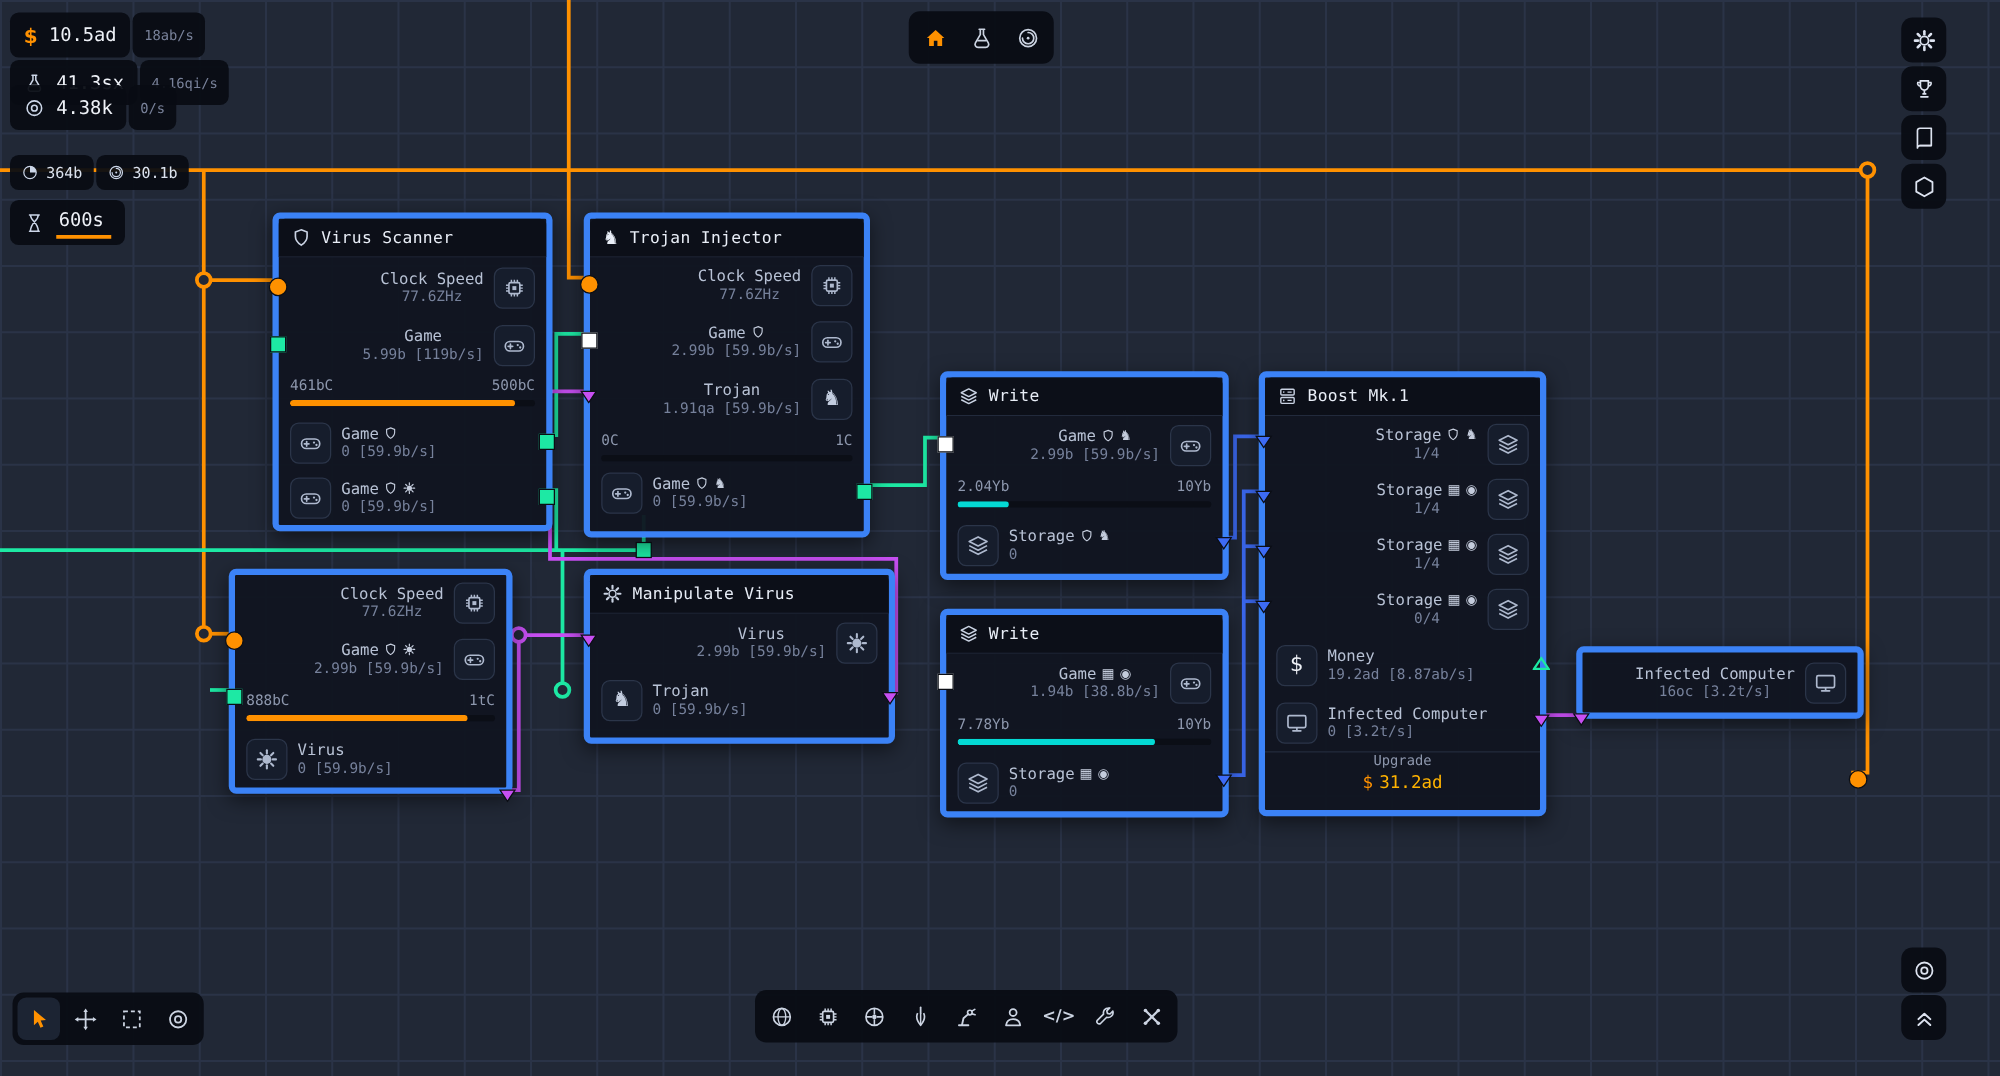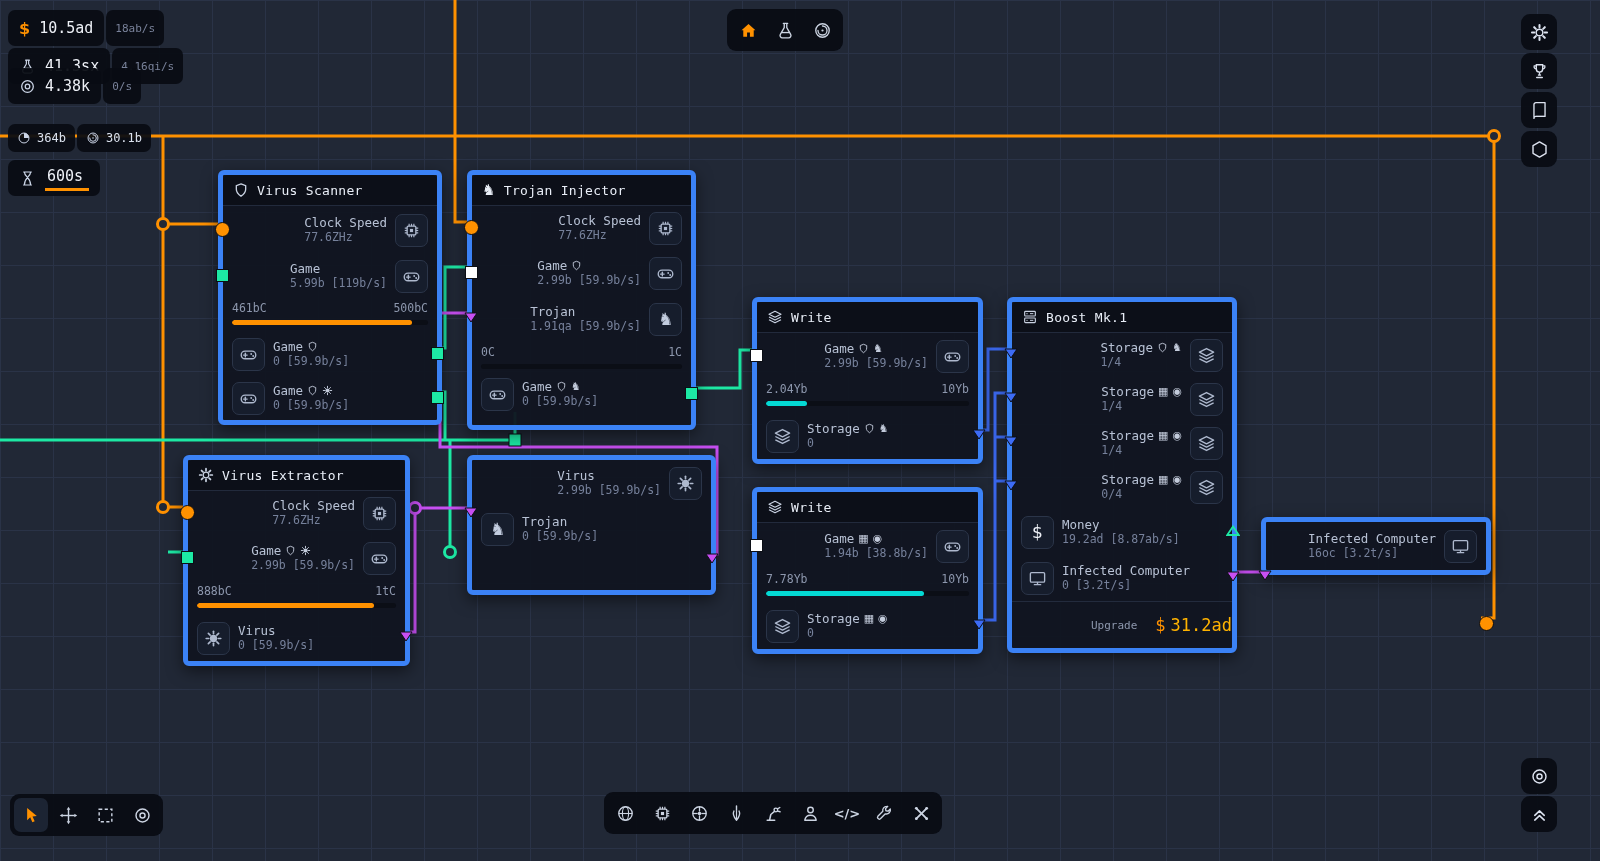--- a/index.html
+++ b/index.html
@@ -17,37 +17,37 @@
   #wires{position:absolute;left:0;top:0;z-index:1}
   
   .card{position:absolute;background:rgba(17,21,32,.96);border:5px solid #3b82f6;border-radius:6px;z-index:3;box-shadow:0 5px 16px rgba(0,0,0,.5)}
   .chead{height:30px;display:flex;align-items:center;gap:8px;padding:0 10px;background:rgba(12,15,24,.92);border-bottom:1px solid #222a3c;border-radius:5px 5px 0 0;font-size:13px;color:#e9eef7;letter-spacing:.3px}
   .chead .ic{width:16px;height:16px;color:#c9d2e2}
   .chead .ch{font-family:"DejaVu Sans",sans-serif;font-size:15px;line-height:1;color:#e9eef7}
   .row{position:relative;display:flex;align-items:center;gap:8px;padding:0 9px;box-sizing:border-box}
   .row.in{justify-content:flex-end}
   .row.out{justify-content:flex-start}
   .tcol{display:flex;flex-direction:column;gap:3px}
-  .row.in .tcol{align-items:flex-start;text-align:right}
+  .row.in .tcol{align-items:center;text-align:right}
   .row.out .tcol{align-items:flex-start;text-align:left}
   .lab{font-size:12.5px;color:#b8c2d5;line-height:1}
   .val{font-size:11.5px;color:#76819b;line-height:1}
   .lline{display:flex;align-items:center;gap:4px}
   .ib{width:31px;height:31px;flex:0 0 31px;border-radius:7px;background:#161d2c;border:1px solid #2b3549;display:flex;align-items:center;justify-content:center;color:#aeb9ce}
   .ib .ic{width:19px;height:19px}
   .ib .ch{font-family:"DejaVu Sans",sans-serif;font-size:17px;line-height:1;color:#c3cddf}
   .mi{width:11px;height:11px;color:#c4ccdc;flex:0 0 11px}
   .mi-ch{font-family:"DejaVu Sans",sans-serif;font-size:11px;line-height:1;color:#c4ccdc}
   .prog{padding:3px 9px 0 9px;box-sizing:border-box}
   .plbl{display:flex;justify-content:space-between;font-size:11.5px;color:#8d97ad}
   .ptrack{height:5px;background:#0b0e16;border-radius:3px;margin-top:5px;overflow:hidden}
   .pfill{height:100%;border-radius:3px}
-  .cfoot{border-top:1px solid #232b3d;height:46px;display:flex;flex-direction:row;align-items:center;justify-content:flex-end;gap:18px}
+  .cfoot{border-top:1px solid #232b3d;height:46px;display:flex;flex-direction:column;align-items:center;justify-content:flex-start;gap:3px}
   .cfoot .u1{font-size:11px;color:#8d97ad}
-  .cfoot .u2{font-size:17px;color:#ffb300}
+  .cfoot .u2{font-size:14px;color:#ffb300}
   .cfoot .u2 .cur{color:#ff9100;margin-right:5px}
   
   .port{position:absolute;z-index:6}
   .psq{width:11px;height:11px;border:1px solid #0b0e15;box-sizing:content-box}
   .pc{width:13px;height:13px;border-radius:50%;border:1px solid #0b0e15;box-sizing:content-box}
   
   .res{position:absolute;display:flex;gap:2px;z-index:4}
   .resmain{background:rgba(9,12,19,.94);border-radius:7px;display:flex;align-items:center;gap:9px;padding:0 11px;height:36px}
   .resmain .rv{font-size:15px;color:#eef1f7}
   .rbox{background:rgba(9,12,19,.94);border-radius:7px;display:flex;align-items:center;padding:0 9px;height:36px;font-size:11px;color:#79829a}
@@ -830,26 +830,20 @@
     </svg>
   <svg class="port" width="14" height="12" style="top:223px;right:-8px">
       <polygon points="7,1.5 12.8,10 1.2,10" fill="none" stroke="#1de9a4" stroke-width="1.8"></polygon>
     </svg>
   <svg class="port" width="14" height="11" style="top:269px;right:-8px">
       <polygon points="1,1 13,1 7,10" fill="#c74ff2" stroke="#0b0e15"></polygon>
     </svg>
 </div>
 
 <div class="card" style="left:183px;top:455px;width:217px">
-  <div class="chead">
-      <svg class="ic">
-        <use href="#i-gear"></use>
-      </svg>
-      <span>Virus Extractor</span>
-    </div>
   <div class="row in" style="height:44px">
     <div class="tcol">
         <span class="lab">Clock Speed</span>
         <span class="val">77.6ZHz</span>
       </div>
     <div class="ib">
         <svg class="ic">
           <use href="#i-cpu"></use>
         </svg>
       </div>
@@ -894,20 +888,26 @@
       </div>
   </div>
   <div class="port pc" style="top:45px;left:-8px;background:#ff9100"></div>
   <div class="port psq" style="top:91px;left:-7px;background:#1de9a4"></div>
   <svg class="port" width="14" height="11" style="top:171px;right:-8px">
       <polygon points="1,1 13,1 7,10" fill="#c74ff2" stroke="#0b0e15"></polygon>
     </svg>
 </div>
 
 <div class="card" style="left:467px;top:455px;width:239px;height:130px">
+  <div class="chead">
+      <svg class="ic">
+        <use href="#i-gear"></use>
+      </svg>
+      <span>Manipulate Virus</span>
+    </div>
   <div class="row in" style="height:46px">
     <div class="tcol">
         <span class="lab">Virus</span>
         <span class="val">2.99b [59.9b/s]</span>
       </div>
     <div class="ib">
         <svg class="ic">
           <use href="#i-virus"></use>
         </svg>
       </div>

